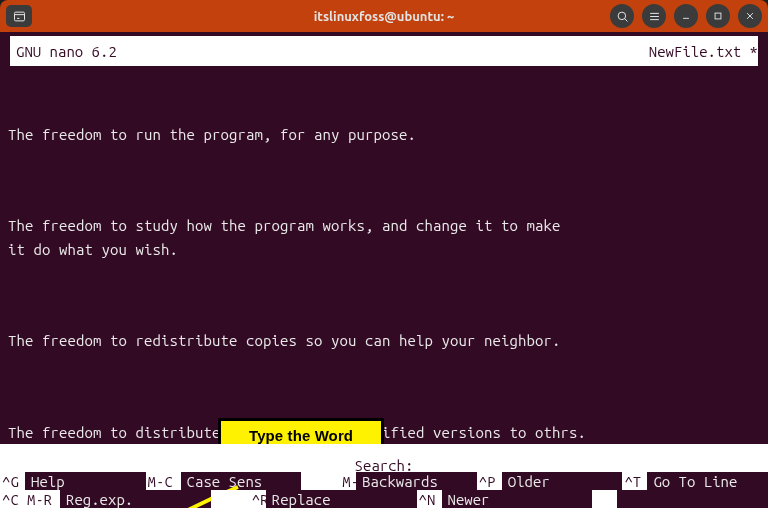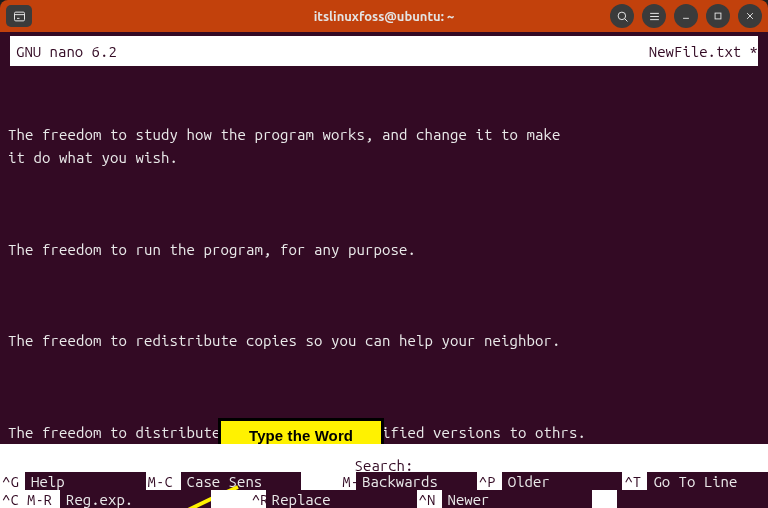--- a/index.html
+++ b/index.html
@@ -178,23 +178,23 @@
 </div>
 
 <div class="terminal">
 
   <div class="nano-header">
     <span class="app">GNU nano 6.2</span>
     <span class="file">NewFile.txt *</span>
   </div>
 
   <div class="editor">
+    <div class="para">The freedom to run the program, for any purpose.</div>
     <div class="para">The freedom to study how the program works, and change it to make
 it do what you wish.</div>
-    <div class="para">The freedom to run the program, for any purpose.</div>
     <div class="para">The freedom to redistribute copies so you can help your neighbor.</div>
     <div class="para">The freedom to distribute copies of your modified versions to othrs.</div>
 
     
     <div class="annotation">Type the Word</div>
     <div class="arrow">
       <svg viewBox="0 0 140 70">
         <defs>
           <marker id="ah" markerWidth="12" markerHeight="12" refX="2" refY="5" orient="auto">
             <path d="M0,0 L12,5 L0,10 L3,5 Z" fill="#fff200" stroke="#fff200"></path>

